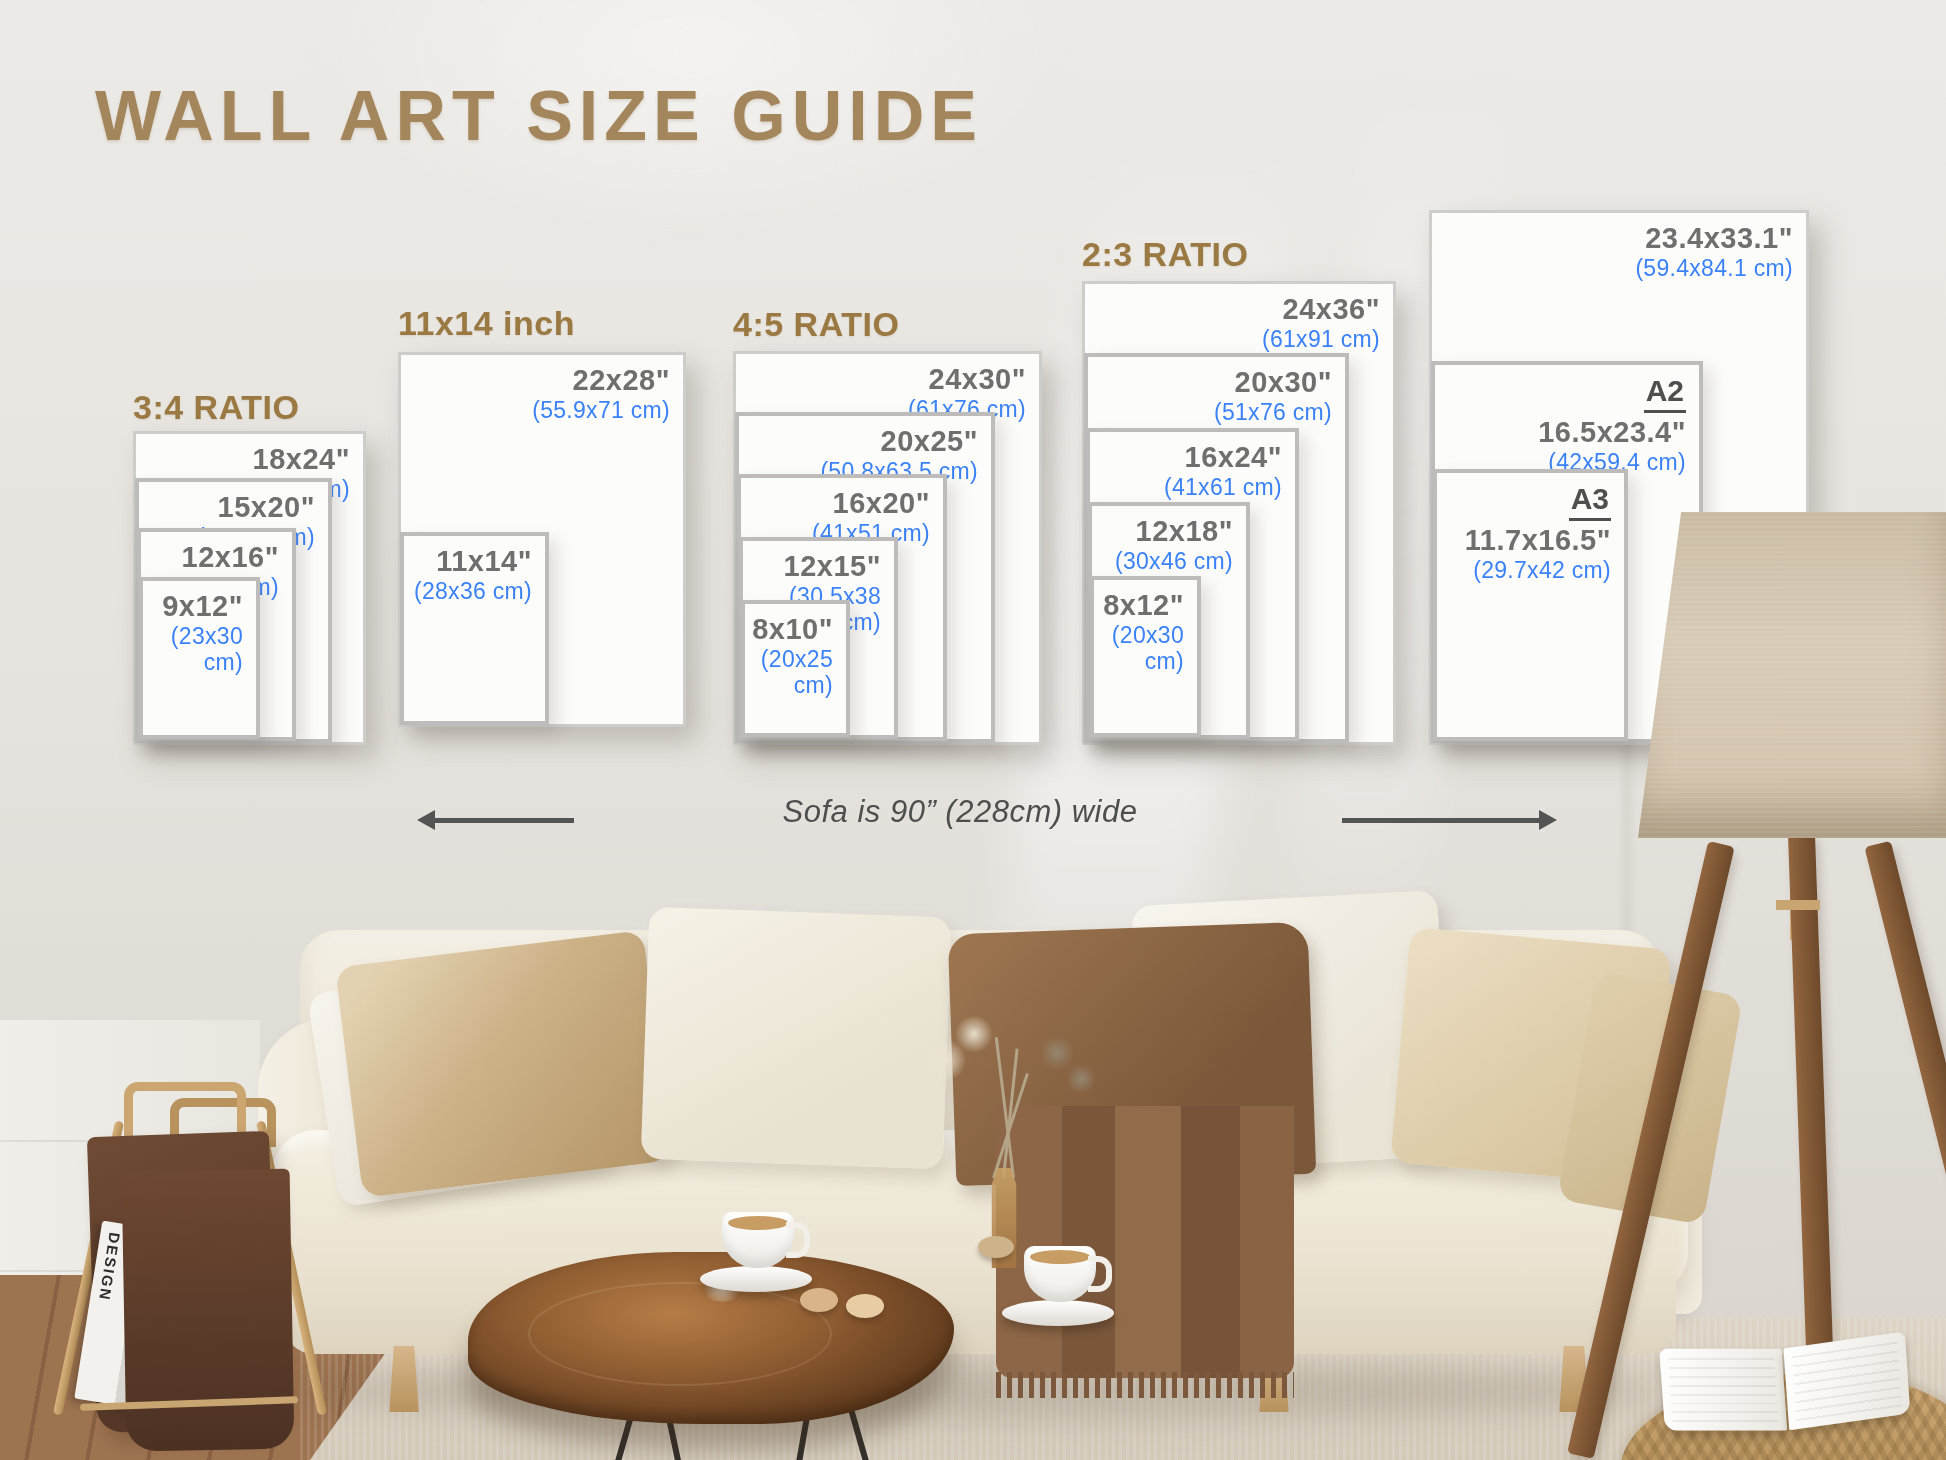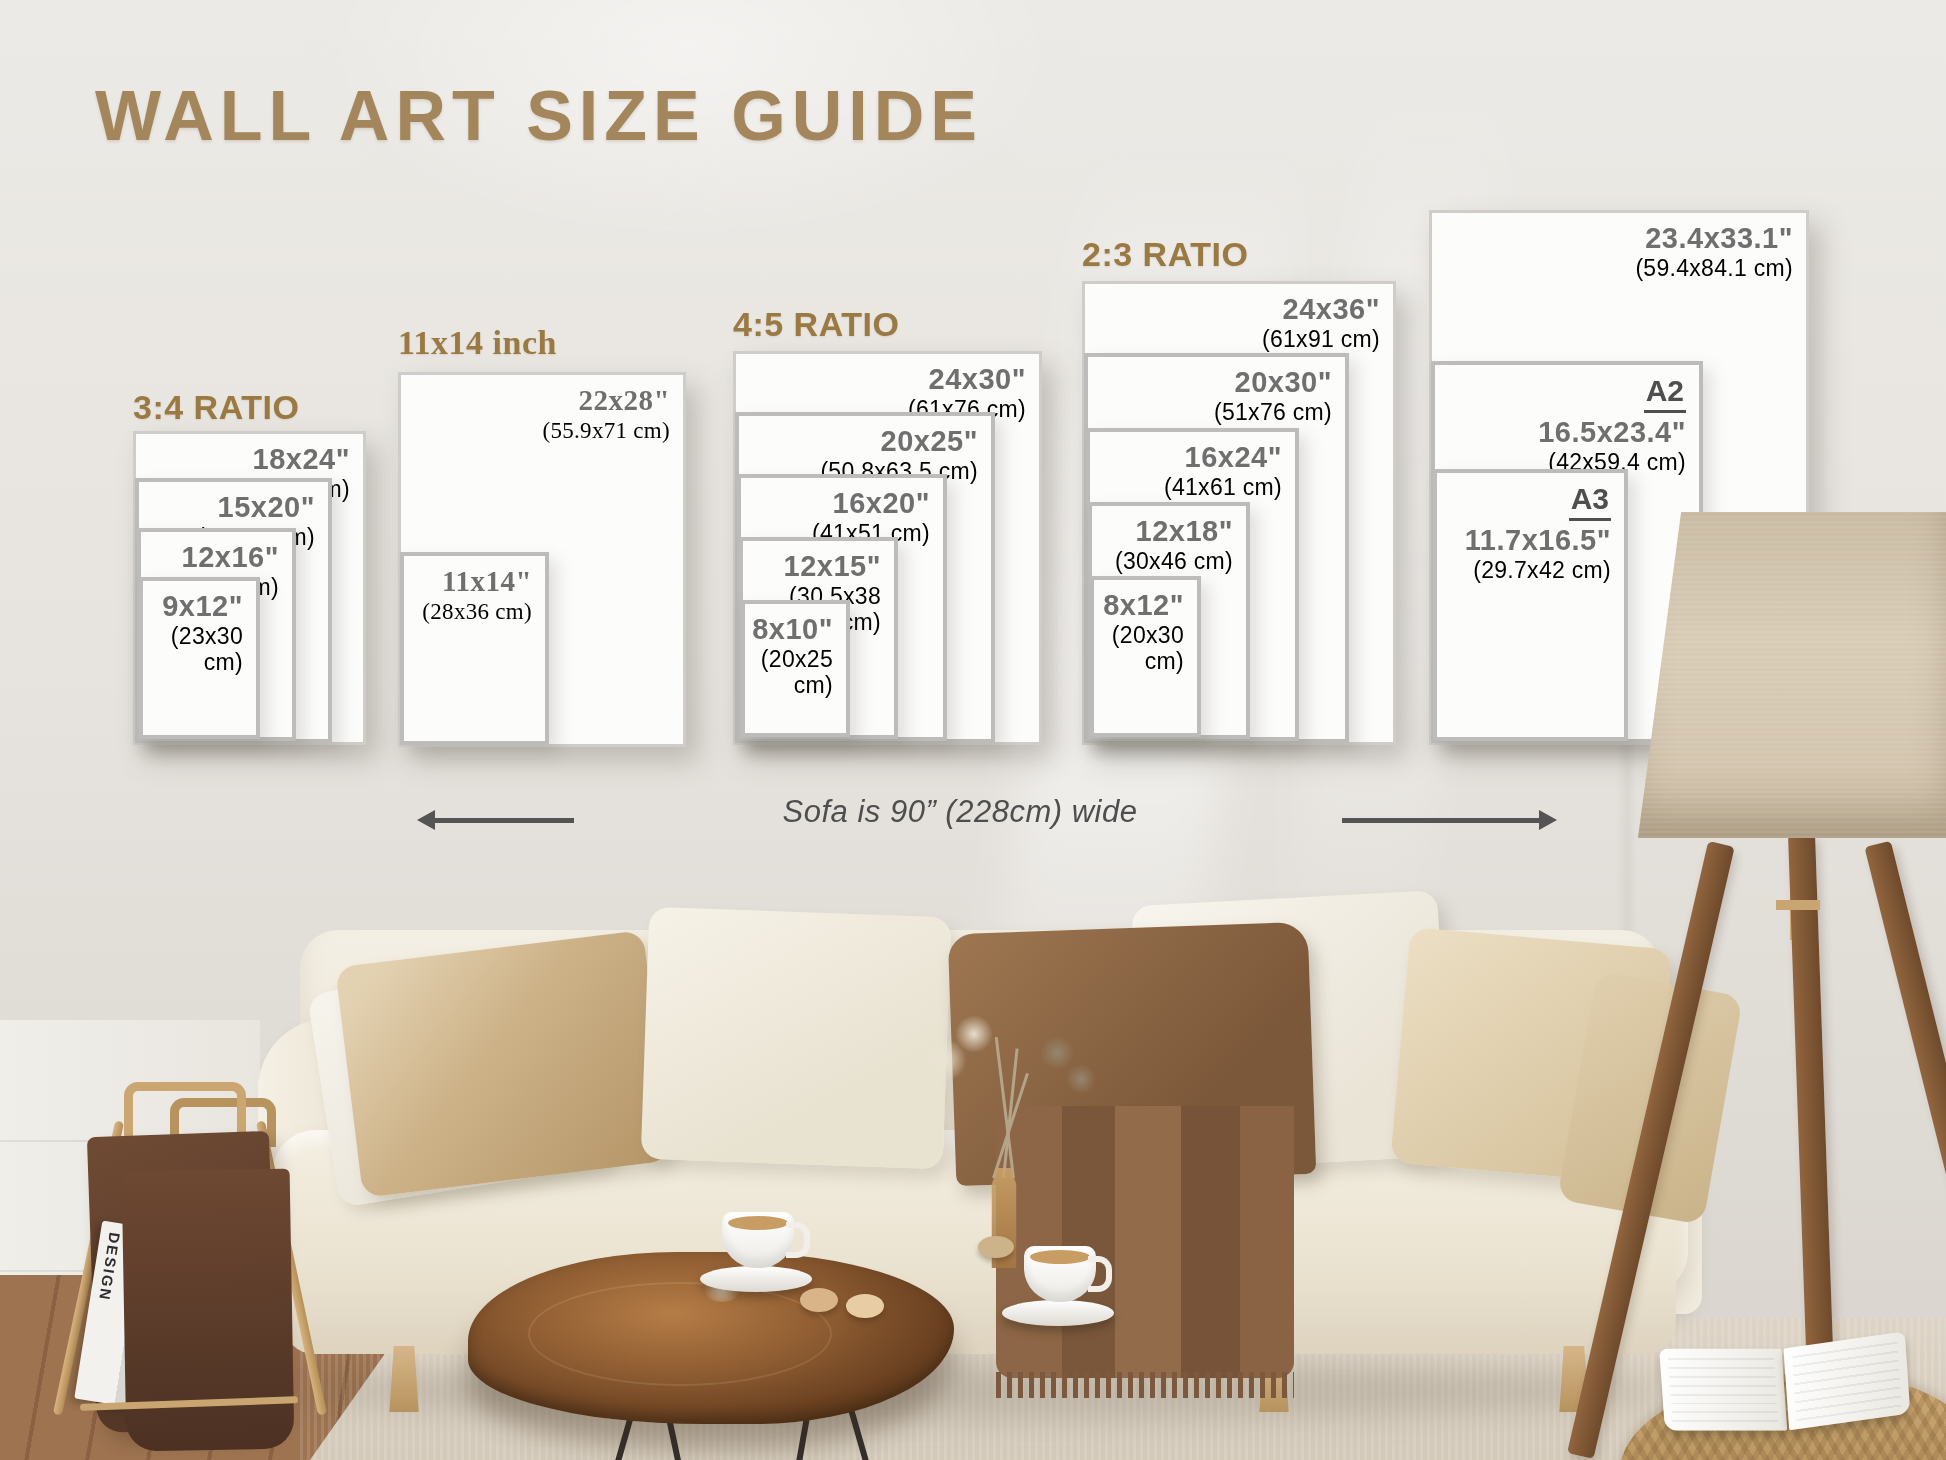--- a/index.html
+++ b/index.html
@@ -18,28 +18,28 @@
   
   #title{position:absolute;left:95px;top:76px;font-size:70px;font-weight:700;letter-spacing:6px;color:#a4865c;white-space:nowrap;text-shadow:0 2px 3px rgba(120,95,60,.18);}
   
   .panel{position:absolute;}
   .panel h2{position:absolute;top:0;left:0;margin:0;font-size:34px;font-weight:800;letter-spacing:.5px;color:#9a7943;white-space:nowrap;text-shadow:0 1px 2px rgba(120,95,60,.15);}
   .frame{position:absolute;left:0;bottom:0;background:#fcfcfb;border:3px solid #cfcdca;
          box-shadow:12px 14px 26px rgba(95,88,78,.30);}
   .frame.inner{border:4px solid #bdbcba;box-shadow:8px 8px 16px rgba(95,88,78,.18);}
   .frame-label{position:absolute;top:9px;left:4px;right:13px;text-align:right;line-height:1.12;}
   .frame-label .sz{font-size:29px;font-weight:700;color:#6f6f6f;letter-spacing:.5px;}
-  .frame-label .cm{font-size:23px;font-weight:400;color:#000000;margin-top:2px;letter-spacing:.3px;}
+  .frame-label .cm{font-size:23px;font-weight:400;color:#3b82f6;margin-top:2px;letter-spacing:.3px;}
   .frame-label .al{display:inline-block;font-size:30px;font-weight:800;color:#4f4f4f;border-bottom:3px solid #4f4f4f;padding:0 2px 2px;margin-bottom:3px;}
   #p1{left:133px;top:388px;width:227px;height:357px;}
   #p1 .f0{width:227px;height:308px;}
   #p1 .f1{width:189px;height:257px;left:2px;bottom:2px;}
   #p1 .f2{width:151px;height:205px;left:4px;bottom:4px;}
   #p1 .f3{width:113px;height:154px;left:6px;bottom:6px;}
-  #p2{left:398px;top:324px;width:282px;height:423px;font-family:Liberation Serif, serif;}
+  #p2{left:398px;top:304px;width:282px;height:423px;}
   #p2 .f0{width:282px;height:369px;}
   #p2 .f1{width:141px;height:185px;left:2px;bottom:2px;}
   #p3{left:733px;top:305px;width:303px;height:440px;}
   #p3 .f0{width:303px;height:388px;}
   #p3 .f1{width:252px;height:323px;left:2px;bottom:2px;}
   #p3 .f2{width:202px;height:259px;left:4px;bottom:4px;}
   #p3 .f3{width:151px;height:194px;left:6px;bottom:6px;}
   #p3 .f4{width:101px;height:129px;left:8px;bottom:8px;}
   #p4{left:1082px;top:235px;width:308px;height:510px;text-decoration:underline;}
   #p4 .f0{width:308px;height:458px;}

